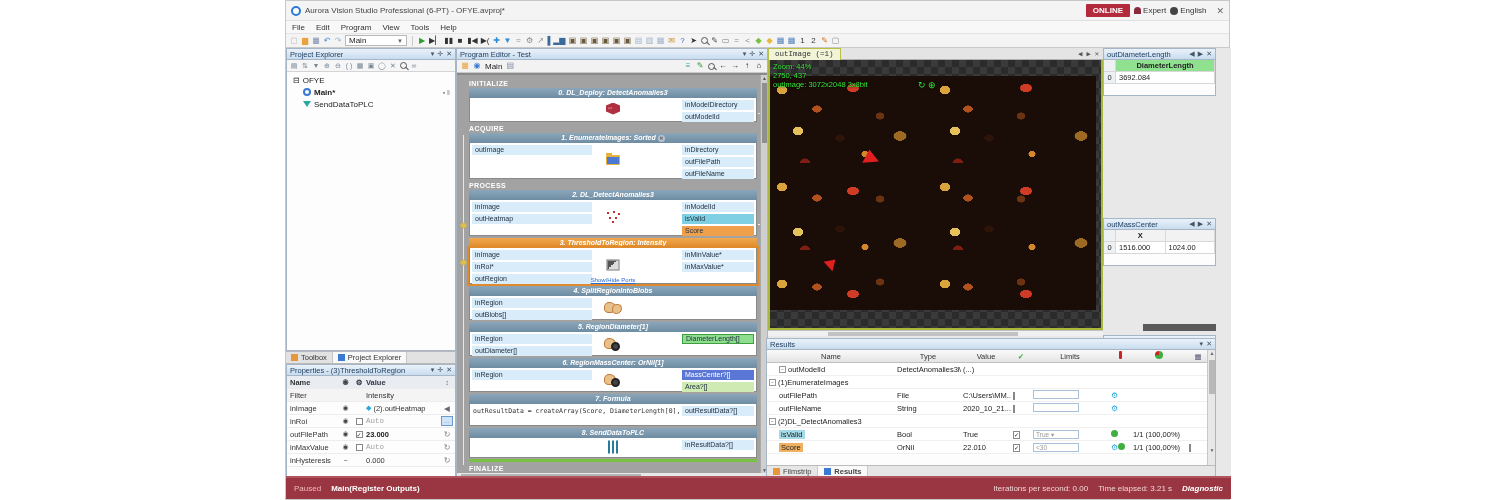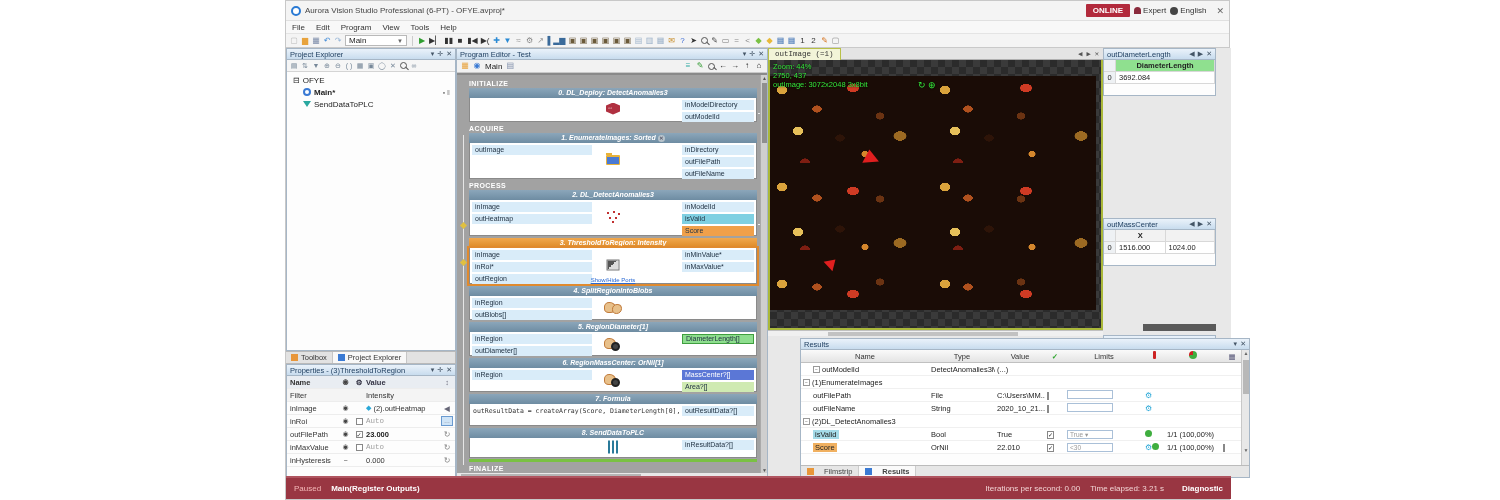--- a/index.html
+++ b/index.html
@@ -157,49 +157,49 @@
   
   .dpanel { left:817px; width:113px; height:48px;}
   .drow { display:flex; height:12px; border-bottom:1px solid #d8d8d8; font-size:7.5px; align-items:stretch;}
   .dcell { border-right:1px solid #d8d8d8; padding:1px 3px; white-space:nowrap; overflow:hidden;}
   .dc-idx { width:12px; background:#eef1f4; text-align:center;}
   .dc-val { flex:1; background:#fff;}
   .dc-hdr { text-align:center; font-weight:bold; background:#f2f2f2;}
   .darkthumb { position:absolute; left:857px; top:276px; width:73px; height:7px; background:#5a5a5a;}
 
   
-  .results { left:480px; top:290px; width:450px; height:140px;margin-left:34px;}
+  .results { left:480px; top:290px; width:450px; height:140px;}
   .res-colhdr { display:flex; height:13px; background:linear-gradient(#fafafa,#e4e4e4); border-bottom:1px solid #c0c0c0; font-size:7.5px; color:#333; align-items:center;}
   .rc { padding:0 2px; text-align:center; overflow:hidden; white-space:nowrap;}
   .rc1{width:128px;} .rc2{width:66px;} .rc3{width:50px;} .rc4{width:20px;} .rc5{width:78px;} .rc6{width:22px;} .rc7{width:56px;} .rc8{width:22px;}
   .rrow { display:flex; height:13px; align-items:center; font-size:7.5px; border-bottom:1px solid #f0f0f0; background:#fff;}
   .rrow .rc { text-align:left;}
   .rname { display:flex; align-items:center; gap:2px;}
   .rexp { width:7px; height:7px; border:1px solid #999; font-size:5px; line-height:5px; text-align:center; color:#555; background:#fff;}
   .nhl-cyan { background:#a5dbe8; padding:0 2px;}
   .nhl-orange { background:#f0b060; padding:0 2px;}
   .limitbox { width:46px; height:9px; border:1px solid #aac0d8; background:#fff; font-size:6.5px; color:#999; padding:0 2px; line-height:8px; display:inline-block;}
   .gear-blue { color:#2aa8d8; font-size:8px;}
   .dot-green { width:7px; height:7px; border-radius:50%; background:#3fae3f; display:inline-block;}
   .pie { width:8px; height:8px; border-radius:50%; background:conic-gradient(#3fae3f 0 72%, #cc2222 0); display:inline-block;}
   .therm { width:3px; height:8px; background:#cc2222; display:inline-block; border-radius:1px;}
   .res-tabs { position:absolute; bottom:0; left:0; right:0; height:12px; background:#e6e6e6; border-top:1px solid #bbb; display:flex; align-items:center; gap:0; font-size:7.5px;}
-  .res-tab { display:flex; align-items:center; gap:10px; padding:0 6px; height:12px; border-right:1px solid #ccc; color:#444;}
+  .res-tab { display:flex; align-items:center; gap:3px; padding:0 6px; height:12px; border-right:1px solid #ccc; color:#444;}
   .res-tab.active { background:#fafafa; font-weight:bold;}
   .res-scroll { position:absolute; right:0; top:11px; bottom:12px; width:8px; background:#e8e8e8; border-left:1px solid #c8c8c8;}
   .res-scroll .thumb { position:absolute; top:10px; left:1px; width:6px; height:34px; background:#b8b8b8;}
   .res-scroll .arr { position:absolute; left:0; width:8px; text-align:center; font-size:5px; color:#666;}
 
   
   .statusbar { position:absolute; left:0; bottom:0; width:945px; height:23px; background:#993642; border-top:2px solid #b05560;
                display:flex; align-items:center; padding:0 8px; gap:10px; color:#f2d5d5; font-size:8px;}
   .sb-state { color:#f4b8b8; }
   .sb-scope { color:#ffffff; font-weight:bold; }
   .statusbar .spacer { flex:1; }
-  .sb-diag { color:#fff; font-weight:bold; margin-left:8px;}
+  .sb-diag { color:#fff; font-weight:bold; font-style:italic;}
 </style>
 </head>
 <body>
 
 <div class="app">
 
   <div class="titlebar">
     <span class="appicon"></span>
     <span class="titletext">Aurora Vision Studio Professional (6-PT) - OFYE.avproj*</span>
     <span class="spacer"></span>

